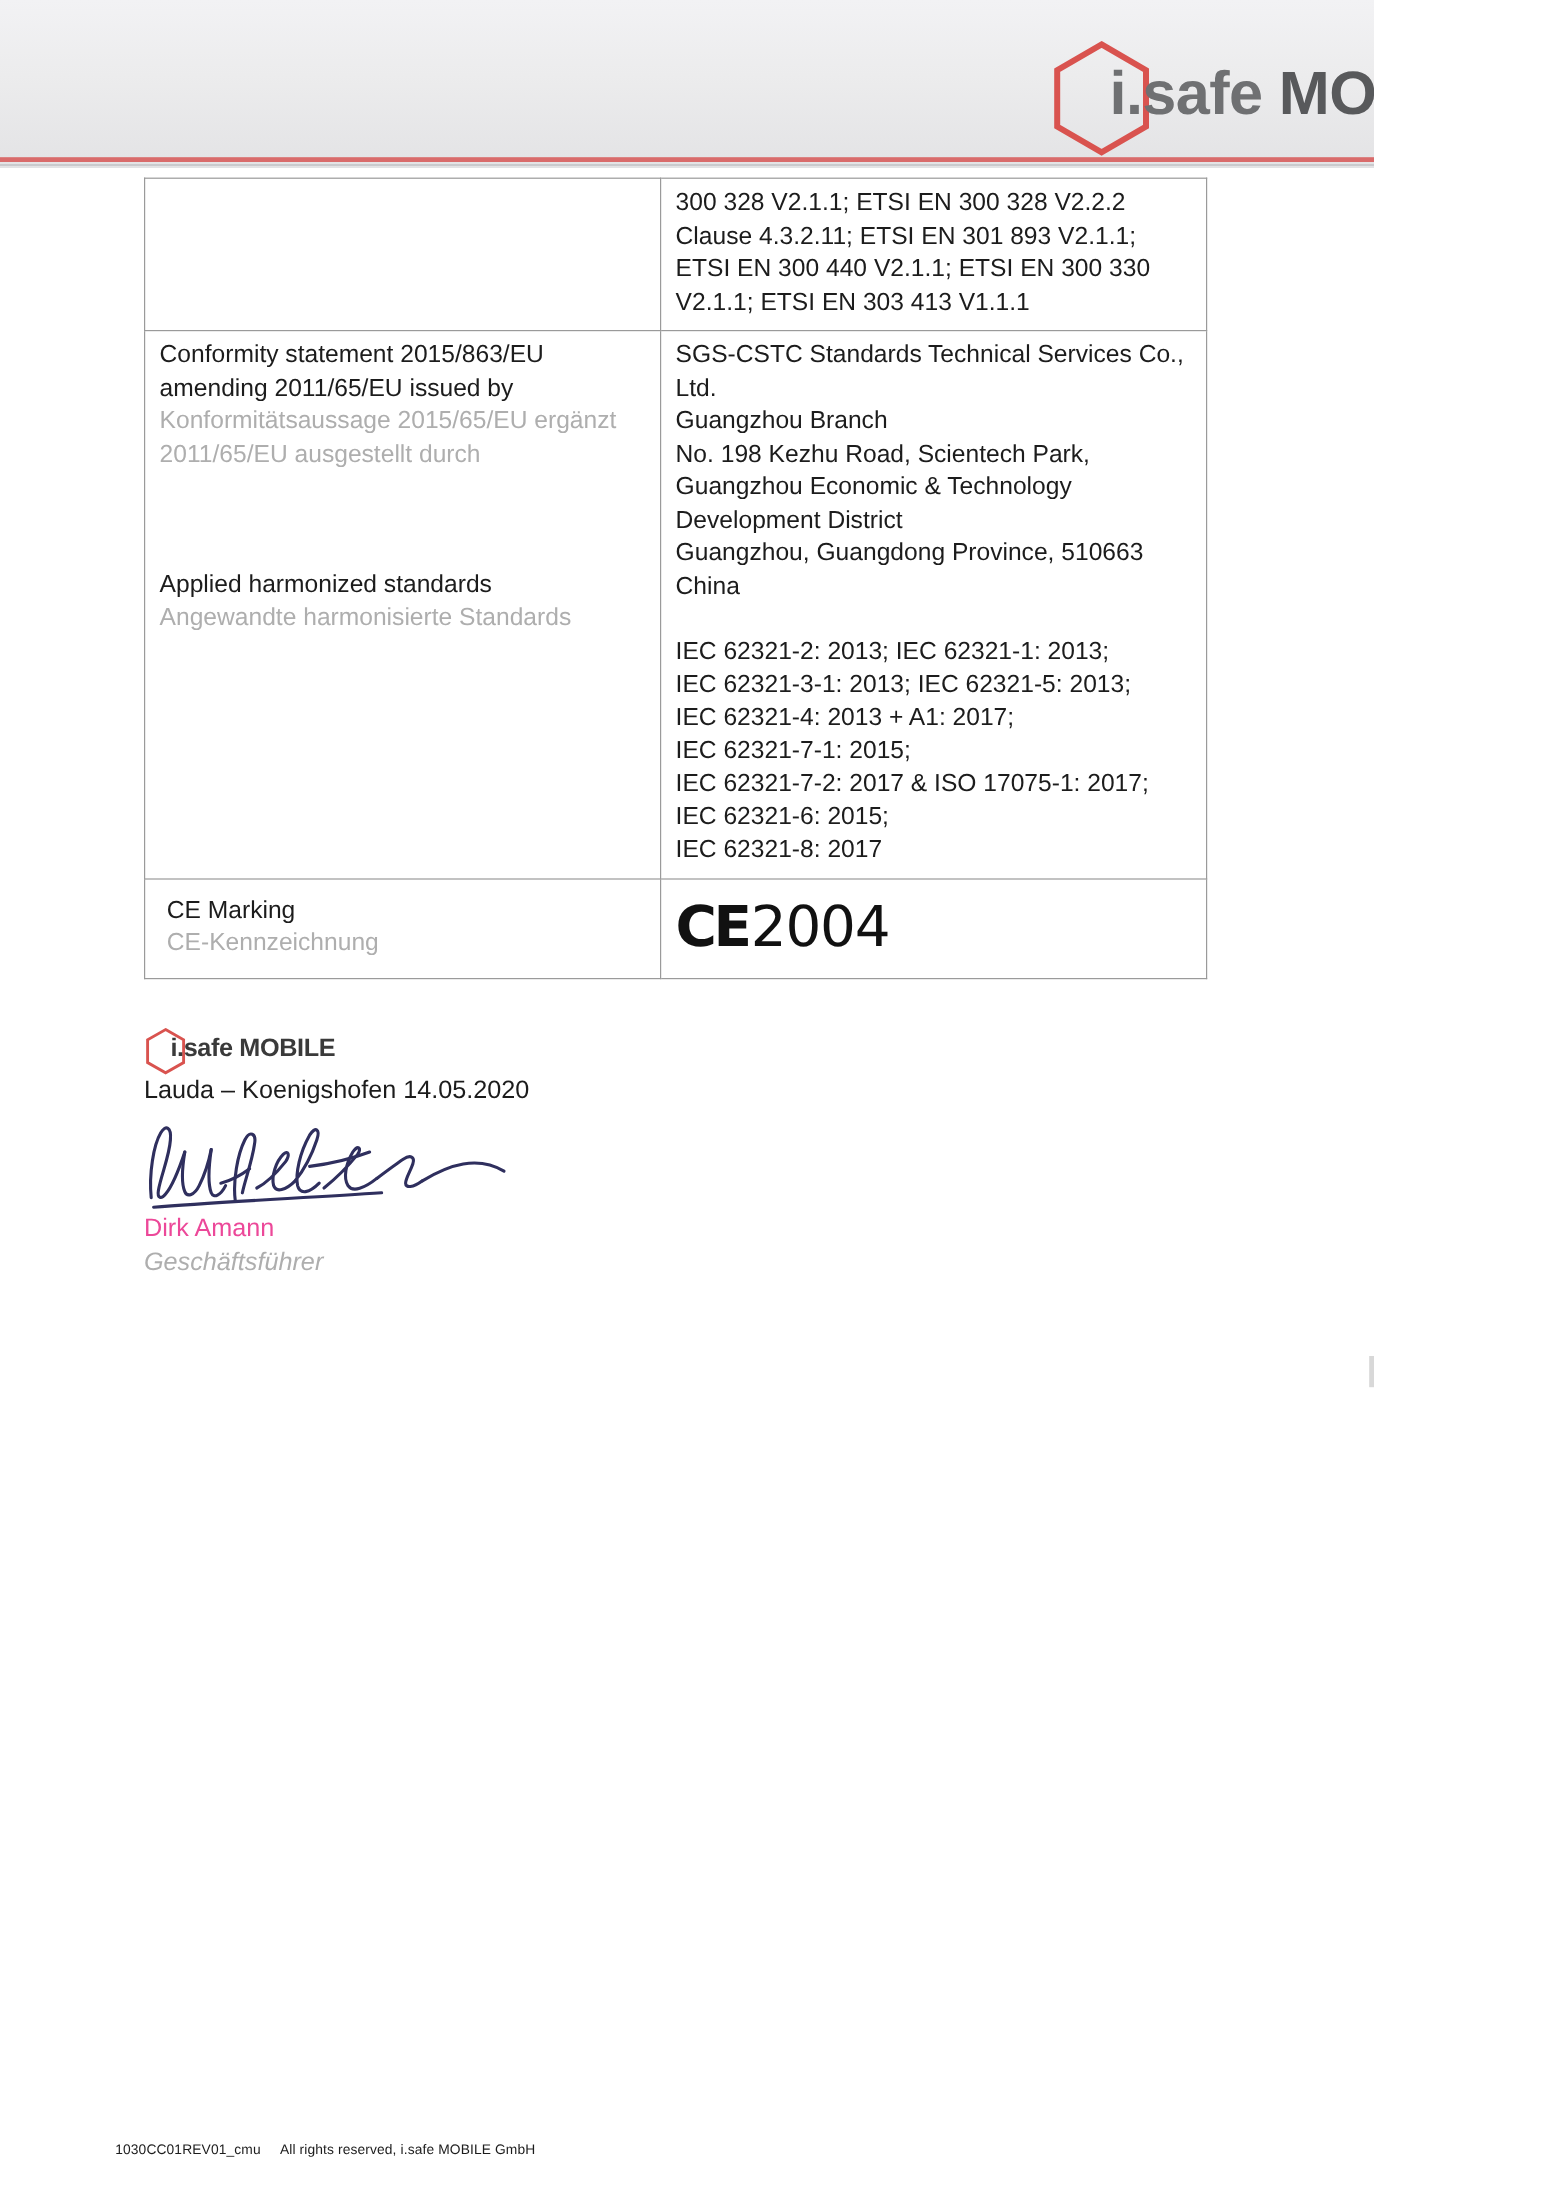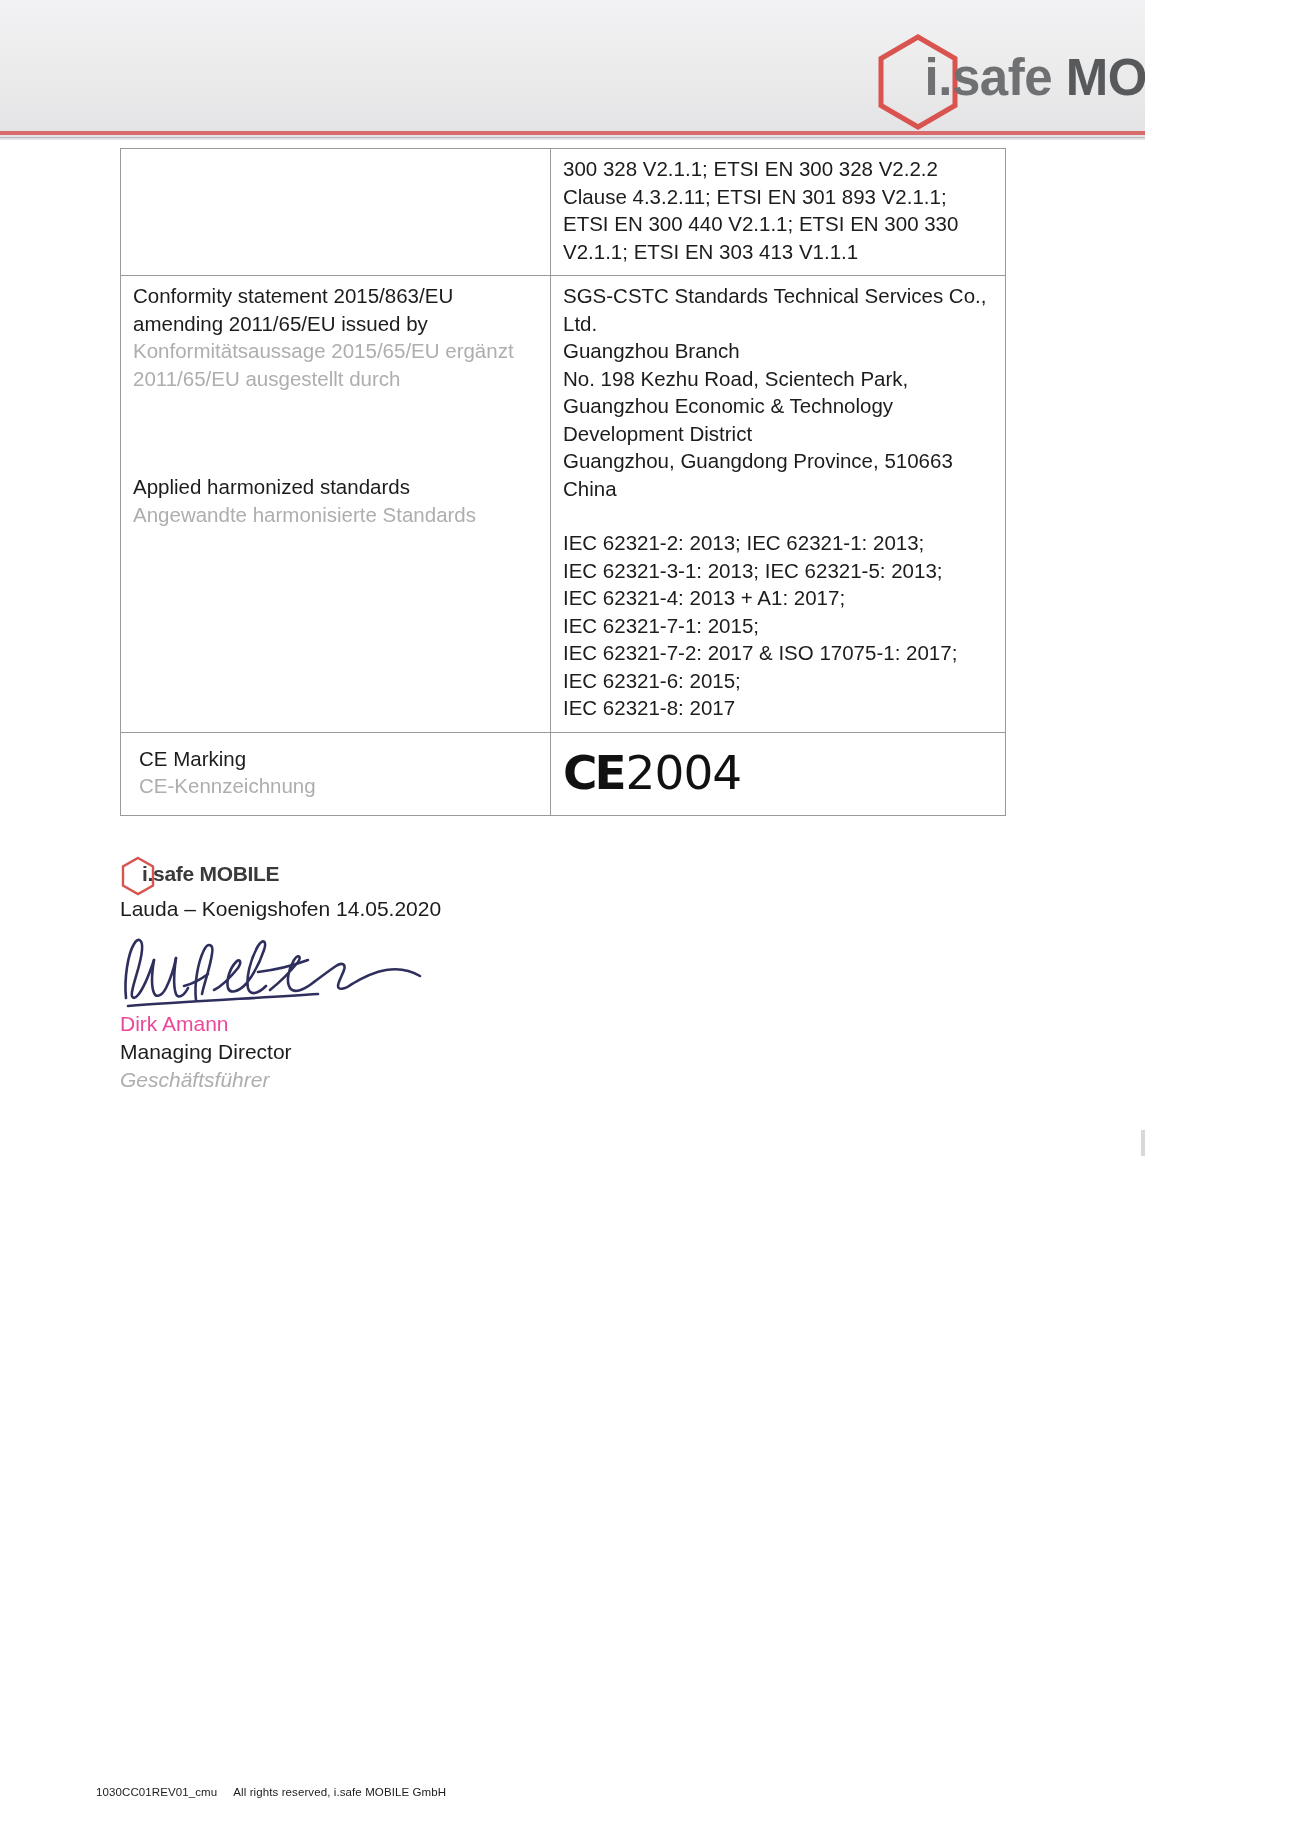--- a/index.html
+++ b/index.html
@@ -281,21 +281,20 @@
         <path d="M128,56 C136,46 142,34 146,22 C149,13 145,10 140,18 C132,32 128,50 130,60 C132,68 140,66 148,58"></path>
         <path d="M140,44 C156,42 174,38 190,32"></path>
         <path d="M152,62 C162,54 172,44 180,34 C184,28 180,26 176,32 C170,42 168,54 172,60 C176,66 186,62 196,54"></path>
         <path d="M196,54 C204,48 212,42 218,38 C224,34 228,36 226,42 C224,48 220,54 220,58 C220,62 226,62 234,56"></path>
         <path d="M234,56 C244,50 256,44 268,42 C280,40 292,42 302,48"></path>
         <path d="M10,78 C60,74 140,70 200,66"></path>
       </g>
     </svg>
 
     <div class="sig-name">Dirk Amann</div>
-    <div class="sig-role">Managing Director</div>
     <div class="sig-role-de">Geschäftsführer</div>
   </div>
 
   <div class="edge-mark"></div>
 
   <div class="footer"><span>1030CC01REV01_cmu</span><span class="sep"></span><span>All rights reserved, i.safe MOBILE GmbH</span></div>
 
 </div>
 
 </body></html>

